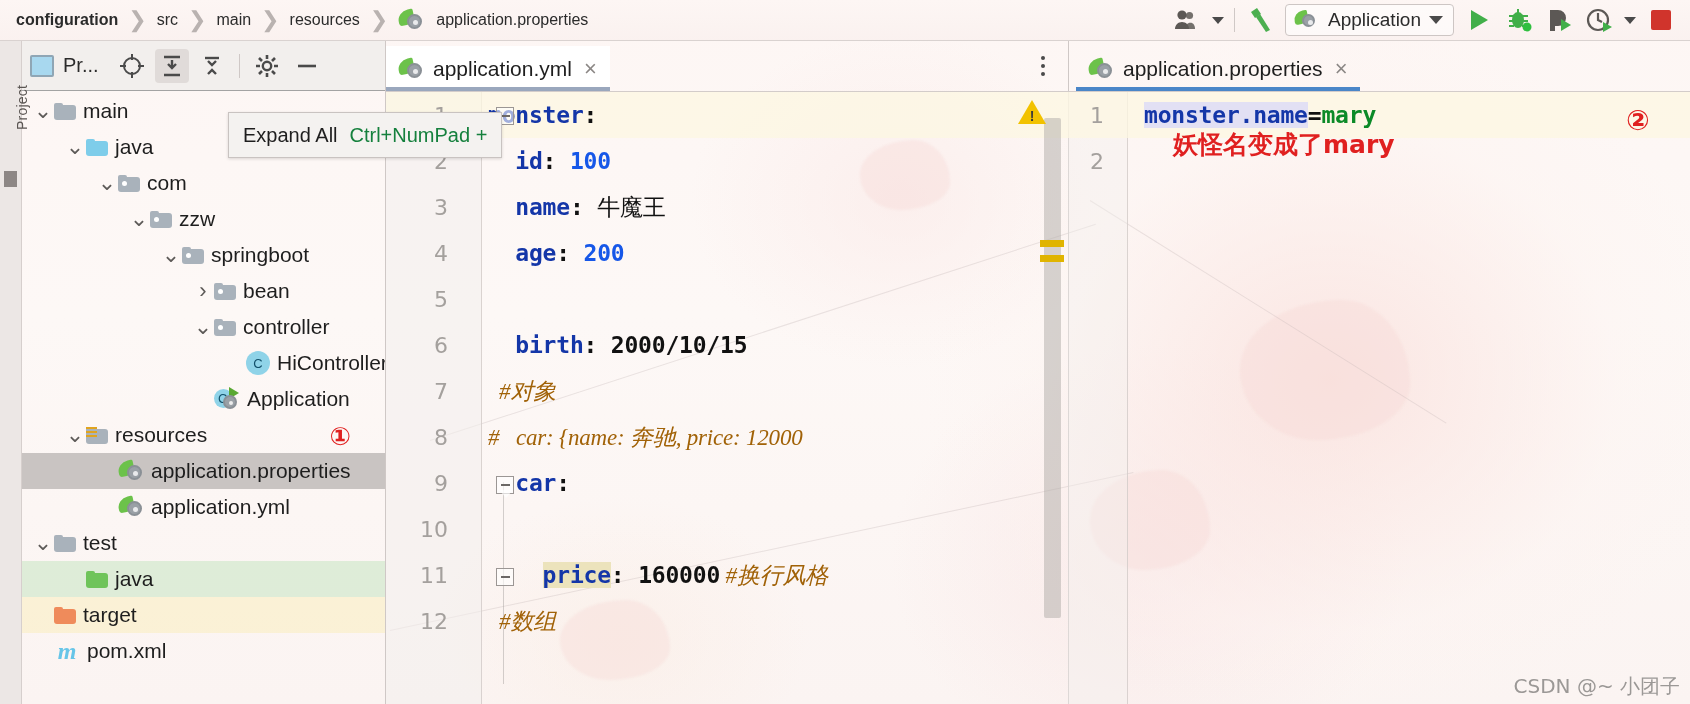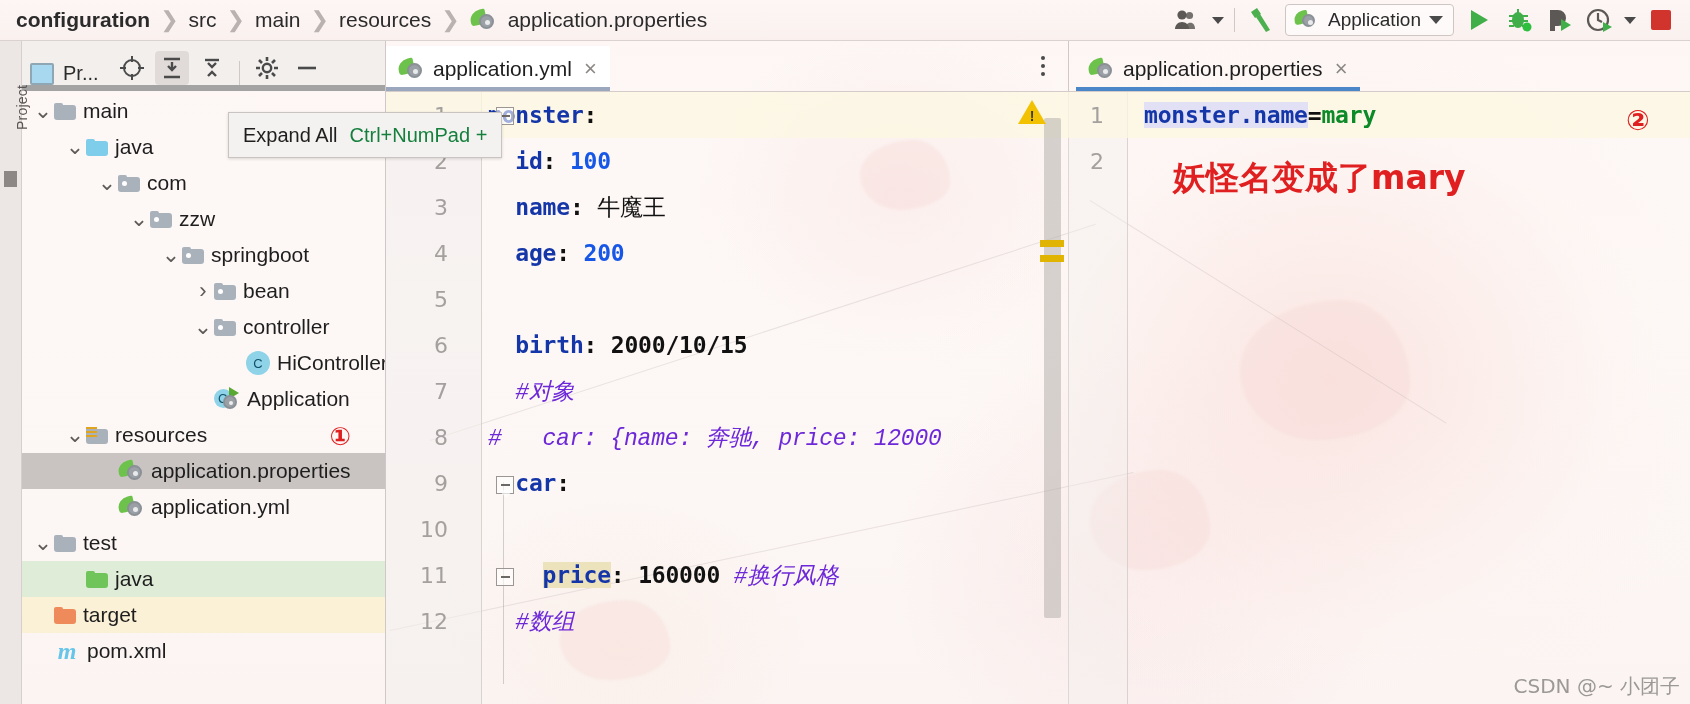--- a/index.html
+++ b/index.html
@@ -38,21 +38,21 @@
 
   
   .toolbar {
     position: absolute; left: 0; top: 0; width: 1690px; height: 41px;
     background: linear-gradient(180deg, rgba(253,246,244,.94), rgba(250,241,239,.94));
     display: flex; align-items: center;
     border-bottom: 1px solid #d9d2d0;
     z-index: 5;
   }
   .crumbs { display: flex; align-items: center; padding-left: 10px; gap: 2px; }
-  .crumb { font-size: 21px; color: #2b2b2b; padding: 0 6px; white-space: nowrap; }
+  .crumb { font-size: 16px; color: #2b2b2b; padding: 0 6px; white-space: nowrap; }
   .crumb.bold { font-weight: bold; }
   .crumb-sep { color: #b9b2b0; font-size: 22px; padding: 0 2px; }
   .toolbar-right { margin-left: auto; display: flex; align-items: center; gap: 10px; padding-right: 14px; }
   .tb-icon { width: 30px; height: 30px; display: flex; align-items: center; justify-content: center; cursor: pointer; }
   .tb-sep { width: 1px; height: 24px; background: #cfc8c6; }
   .runcfg {
     display: flex; align-items: center; gap: 8px;
     height: 32px; padding: 0 10px 0 8px;
     border: 1px solid #cdc6c4; border-radius: 4px;
     background: rgba(255,255,255,.55);
@@ -75,22 +75,22 @@
 
   
   .projpanel {
     position: absolute; left: 22px; top: 41px; width: 364px; height: 663px;
     background: rgba(255,255,255,.0);
     border-right: 1px solid #cfc8c6;
     z-index: 2;
   }
   .proj-header {
     position: relative; height: 50px; width: 100%;
-    background: #f2efed; border-bottom: 6px solid #a3a3a3;
-    display: flex; align-items: flex-end; padding: 0 8px; gap: 6px;
+    background: #f2efed; border-bottom: 1px solid #a3a3a3;
+    display: flex; align-items: center; padding: 0 8px; gap: 6px;
   }
   .proj-title { display: flex; align-items: center; gap: 9px; font-size: 20px; color: #2b2b2b; margin-right: 10px; }
   .proj-ico-btn { width: 34px; height: 34px; display: flex; align-items: center; justify-content: center; border-radius: 4px; cursor: pointer; }
   .proj-ico-btn.active { background: #e0dbd9; }
   .proj-vsep { width: 1px; height: 24px; background: #cfc8c6; margin: 0 4px; }
   .tree { position: absolute; left: 0; top: 50px; right: 0; bottom: 0; padding-top: 2px; overflow: hidden; }
   .trow {
     position: relative; display: flex; align-items: center; height: 36px;
     font-size: 21px; color: #1e1e1e; white-space: nowrap; cursor: pointer;
   }
@@ -179,21 +179,21 @@
     flex: 0 0 74px;
   }
   .ctext {
     font-family: "DejaVu Sans Mono", monospace; font-size: 23px;
     white-space: pre; padding-left: 28px; letter-spacing: -.2px;
   }
   .k { color: #1436a8; font-weight: bold; }
   .v { color: #1657e8; font-weight: bold; }
   .plain { color: #111; font-weight: bold; }
   .cjk { color: #111; font-family: "DejaVu Sans", sans-serif; font-weight: normal; }
-  .cm { color: #6d28d9; font-style: italic; font-family: Liberation Mono, monospace; }
+  .cm { color: #a16207; font-style: italic; font-family: Liberation Serif, serif; }
   .idhl { background: #ece3bc; }
   .eq { color: #111; font-weight: bold; }
   .green-val { color: #0b8a27; font-weight: bold; }
   .propkey { background: #e2e0f4; color: #1436a8; font-weight: bold; }
 
   .fold {
     position: absolute; left: 108px; width: 22px; height: 24px;
     display: flex; align-items: center; justify-content: center;
     color: #6c6866; font-size: 15px;
   }
@@ -592,20 +592,20 @@
             <div class="cline hl">
               <span class="lno" style="width: 48px; flex: 0 0 48px;">1</span>
               <span class="ctext"><span class="propkey">monster.name</span><span class="eq">=</span><span class="green-val">mary</span></span>
             </div>
             <div class="cline">
               <span class="lno" style="width: 48px; flex: 0 0 48px;">2</span>
               <span class="ctext"></span>
             </div>
           </div>
 
-        <div class="ann-red" style="left:105px;top:64px;font-size:33px;">妖怪名变成了mary</div>
+        <div class="ann-red" style="left:105px;top:36px;font-size:25px;">妖怪名变成了mary</div>
         <div class="badge-circ" style="left:558px;top:12px;border:none;font-size:28px;background:transparent;width:auto;height:auto;">②</div>
       </div>
     </div>
   </div>
 
   <div class="watermark">CSDN @~ 小团子</div>
 </div>
 
 </body></html>

